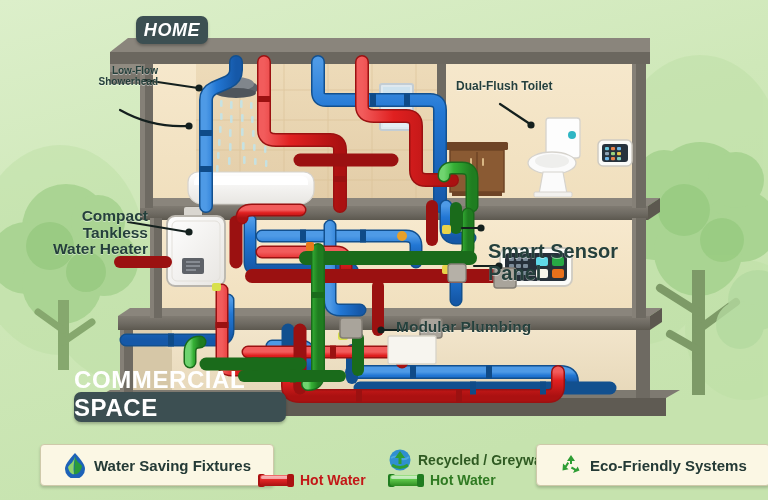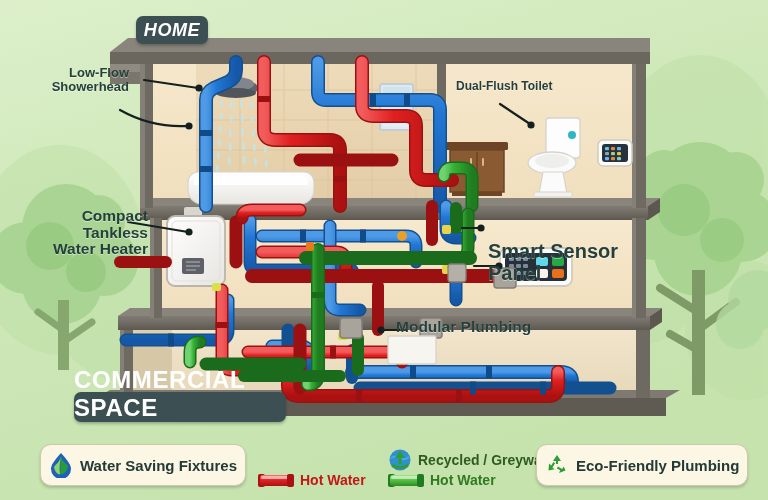--- a/index.html
+++ b/index.html
@@ -44,26 +44,26 @@
   }
   .callout.right { text-align: left; }
   .callout.left  { text-align: right; }
 
   
   #legend { position: absolute; left: 0; top: 432px; width: 768px; height: 68px; }
   .legend-card {
     position: absolute;
     background: #fbf7e4;
     border: 1px solid #cfc9aa;
-    border-radius: 11px;
+    border-radius: 4px;
     box-shadow: 0 2px 3px rgba(0,0,0,.18);
     display: flex;
     align-items: center;
     gap: 7px;
-    padding: 0 8px;
+    padding: 0 22px;
   }
   .legend-card .lg-text {
     font-weight: bold;
     font-size: 15px;
     color: #243a36;
     white-space: nowrap;
   }
   .pipe-legend-row {
     position: absolute;
     display: flex;
@@ -595,21 +595,21 @@
   </svg>
 
   <div class="chip" style="left:136px; top:16px; width:72px; height:28px; font-size:18px;font-style:italic;">
     <span>HOME</span>
   </div>
 
   <div class="chip" style="left:74px; top:392px; width:212px; height:30px; font-size:24px;align-items:flex-end;">
     <span>COMMERCIAL SPACE</span>
   </div>
 
-  <div class="callout left" style="left:9px; top:66px; width:120px; font-size:13px;">Low-Flow
+  <div class="callout left" style="left:38px; top:66px; width:120px; font-size:10px;">Low-Flow
 Showerhead</div>
 
   <div class="callout left" style="left:8px; top:208px; width:140px; font-size:15.5px;text-align:right;">Compact
 Tankless
 Water Heater</div>
 
   <div class="callout right" style="left:456px; top:80px; width:180px; font-size:12px;">Dual-Flush Toilet</div>
 
   <div class="callout right" style="left:488px; top:219px; width:180px; font-size:20px;margin-top:22px;">Smart Sensor Panel</div>
 
@@ -657,17 +657,17 @@
       <span class="pl-text" style="color:#2f7a22;">Hot Water</span>
     </div>
 
     <div class="legend-card" style="left:536px; top:12px; height:42px;">
       <svg width="24" height="24" viewBox="0 0 24 24">
         <path d="M12 2 L16 8 L13 8 L13 11 L11 11 L11 8 L8 8 z" fill="#2e9e34"></path>
         <path d="M3.5 17.5 L4 10.5 L6.2 12.6 L8.4 9.1 L10.1 10.3 L7.4 14.4 L9.6 16.2 z" fill="#2e9e34"></path>
         <path d="M20.5 17.5 L14 20 L15.3 17.2 L11.9 15.4 L12.9 13.6 L17.1 15.9 L18.7 13.4 z" fill="#2e9e34"></path>
         <path d="M5 19 h13 l-2.5 3 h-8 z" fill="#2e9e34" opacity="0.0"></path>
       </svg>
-      <span class="lg-text">Eco-Friendly Plumbing</span>
+      <span class="lg-text">Eco-Friendly Systems</span>
     </div>
   </div>
 
 </div>
 
 </body></html>

